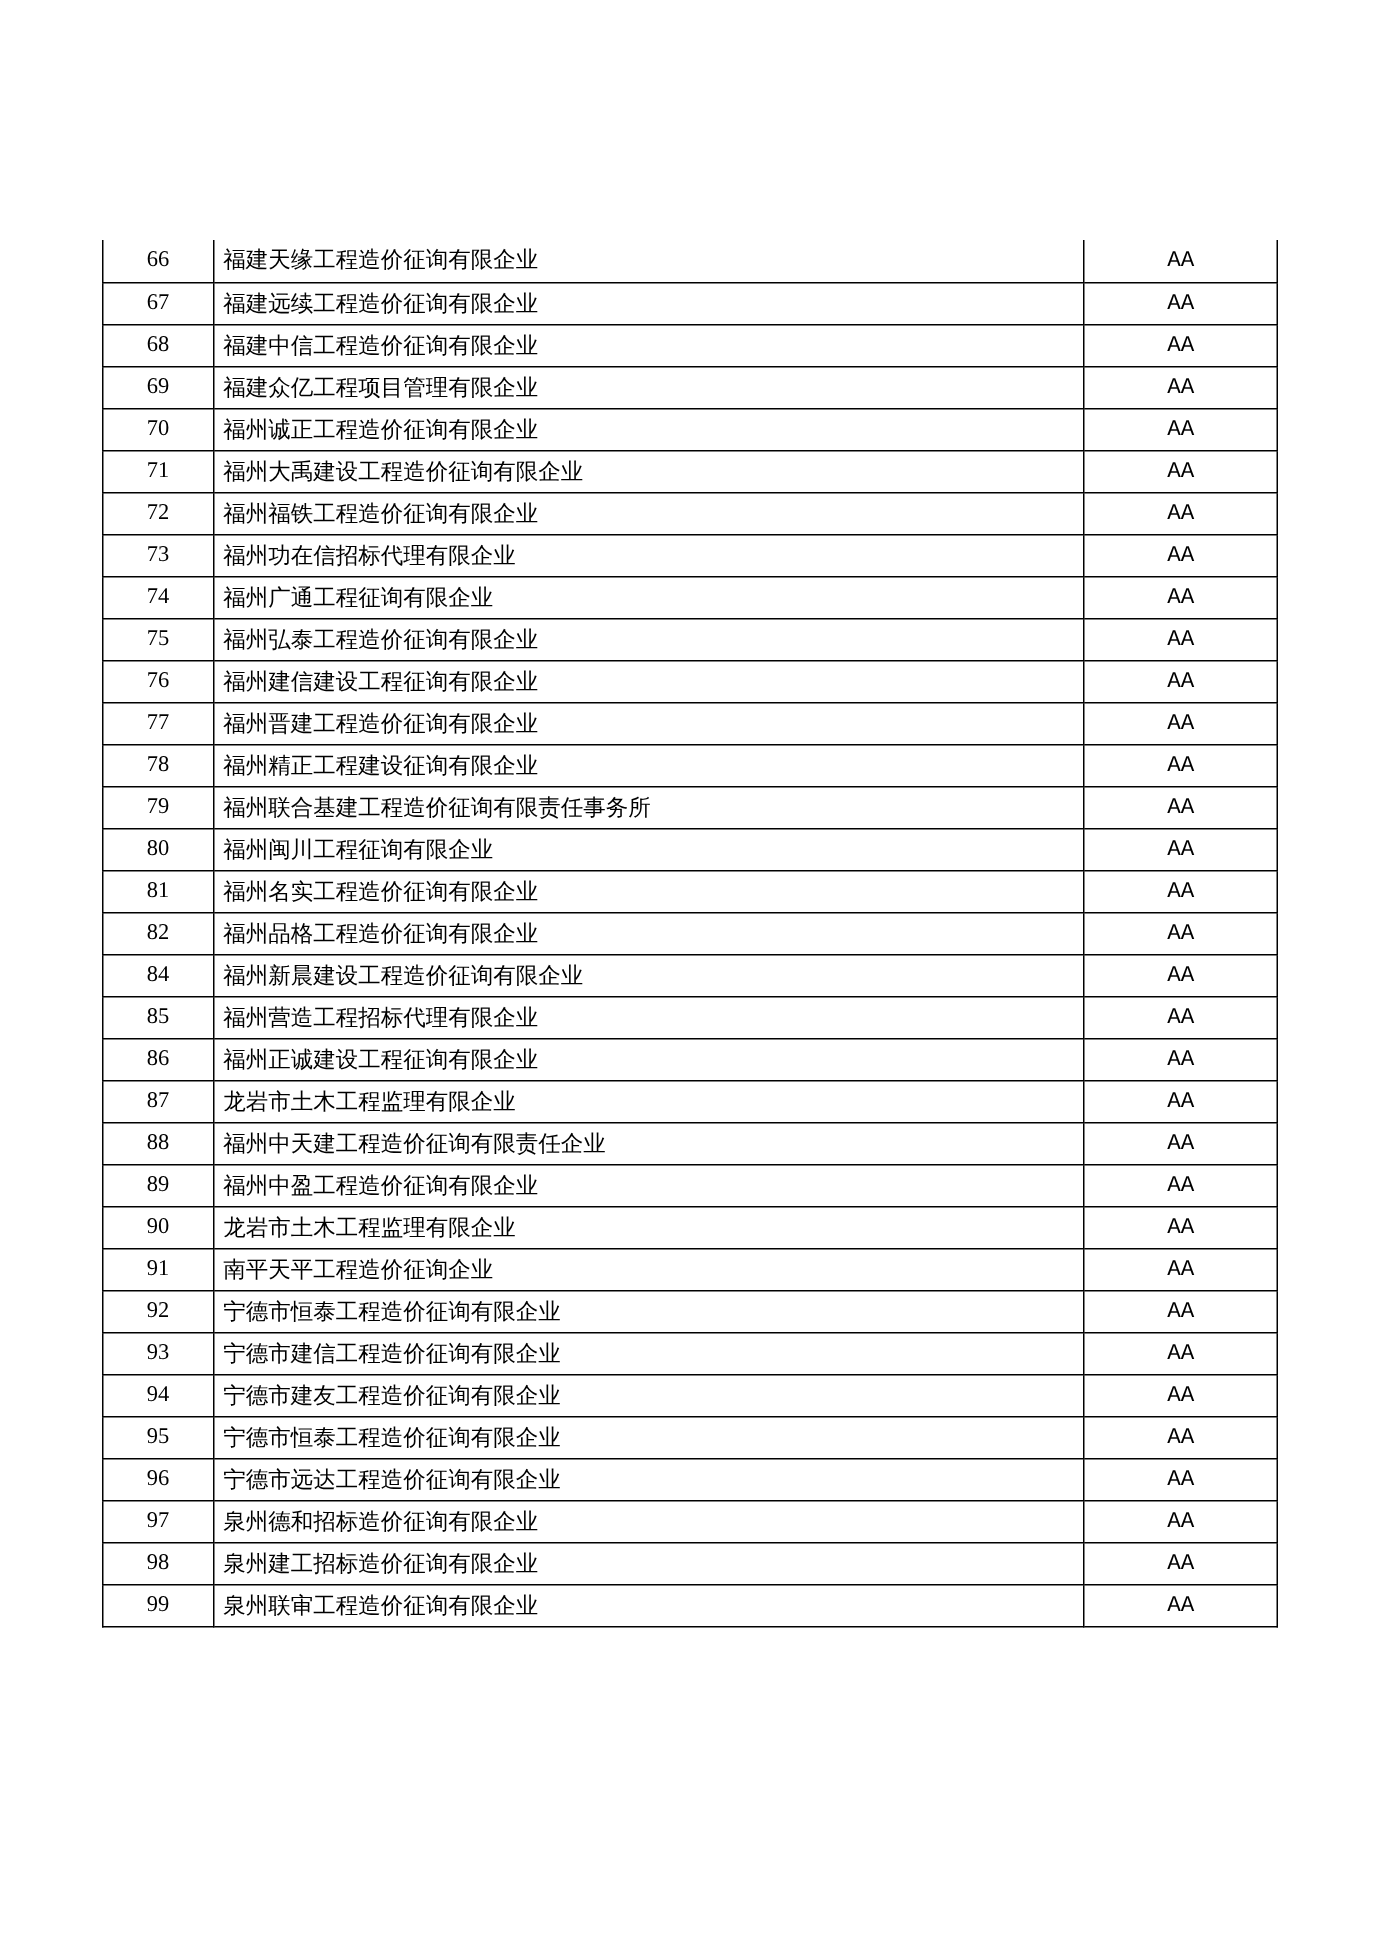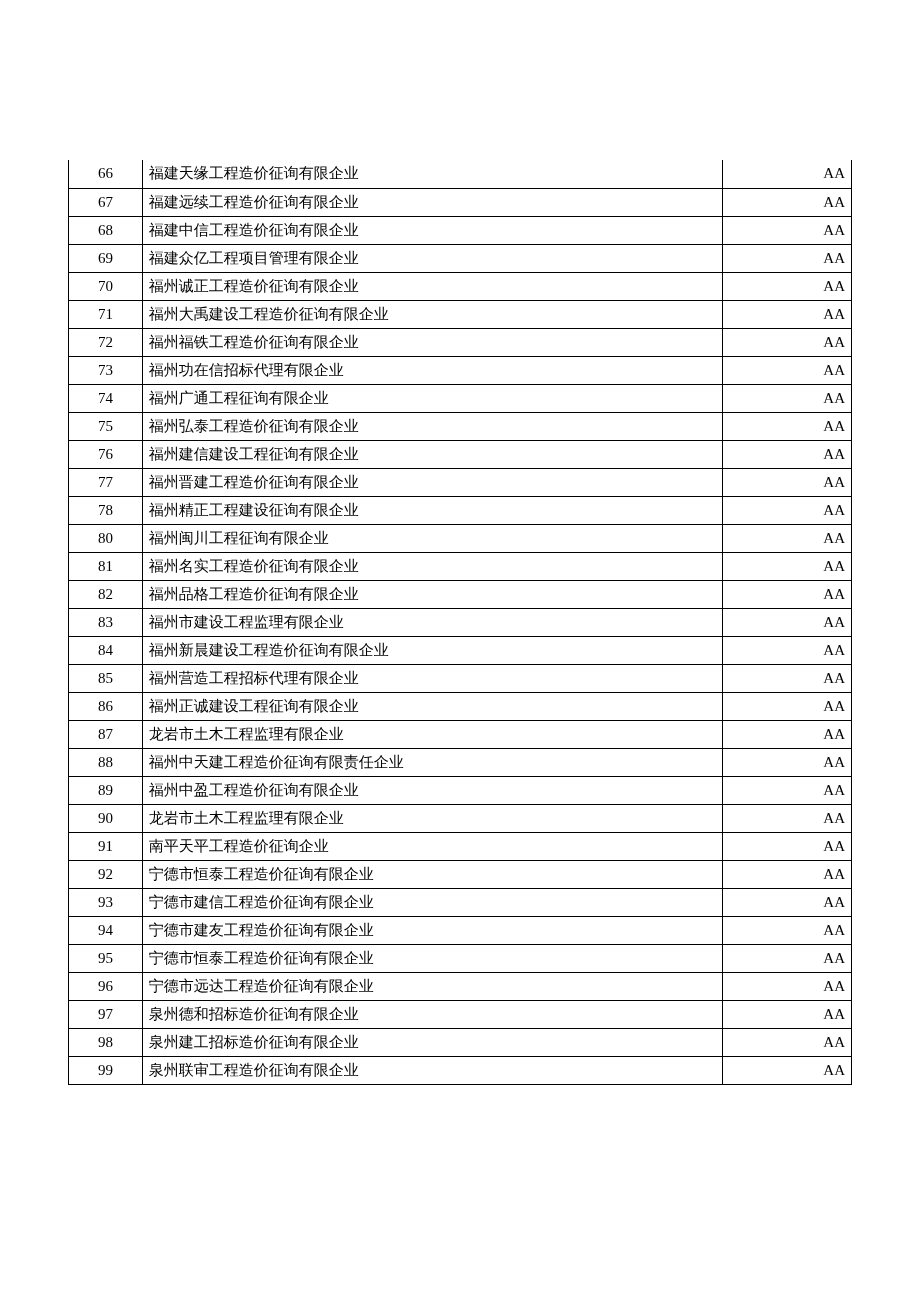--- a/index.html
+++ b/index.html
@@ -35,22 +35,22 @@
     td.col-num {
       width: 62px;
       text-align: center;
     }
     td.col-name {
       width: 488px;
       text-align: left;
     }
     td.col-rating {
       width: 108px;
-      text-align: right;
-      font-family: Liberation Serif, serif;
+      text-align: center;
+      font-family: Liberation Mono, monospace;
     }
   </style>
 </head>
 <body>
 
 <div class="table-container">
   <table>
     <tbody>
         <tr>
           <td class="col-num">66</td>
@@ -111,37 +111,37 @@
           <td class="col-num">77</td>
           <td class="col-name">福州晋建工程造价征询有限企业</td>
           <td class="col-rating">AA</td>
         </tr>
         <tr>
           <td class="col-num">78</td>
           <td class="col-name">福州精正工程建设征询有限企业</td>
           <td class="col-rating">AA</td>
         </tr>
         <tr>
+          <td class="col-num">79</td>
+          <td class="col-name">福州联合基建工程造价征询有限责任事务所</td>
+          <td class="col-rating">AA</td>
+        </tr>
+        <tr>
           <td class="col-num">80</td>
           <td class="col-name">福州闽川工程征询有限企业</td>
           <td class="col-rating">AA</td>
         </tr>
         <tr>
           <td class="col-num">81</td>
           <td class="col-name">福州名实工程造价征询有限企业</td>
           <td class="col-rating">AA</td>
         </tr>
         <tr>
           <td class="col-num">82</td>
           <td class="col-name">福州品格工程造价征询有限企业</td>
-          <td class="col-rating">AA</td>
-        </tr>
-        <tr>
-          <td class="col-num">83</td>
-          <td class="col-name">福州市建设工程监理有限企业</td>
           <td class="col-rating">AA</td>
         </tr>
         <tr>
           <td class="col-num">84</td>
           <td class="col-name">福州新晨建设工程造价征询有限企业</td>
           <td class="col-rating">AA</td>
         </tr>
         <tr>
           <td class="col-num">85</td>
           <td class="col-name">福州营造工程招标代理有限企业</td>

